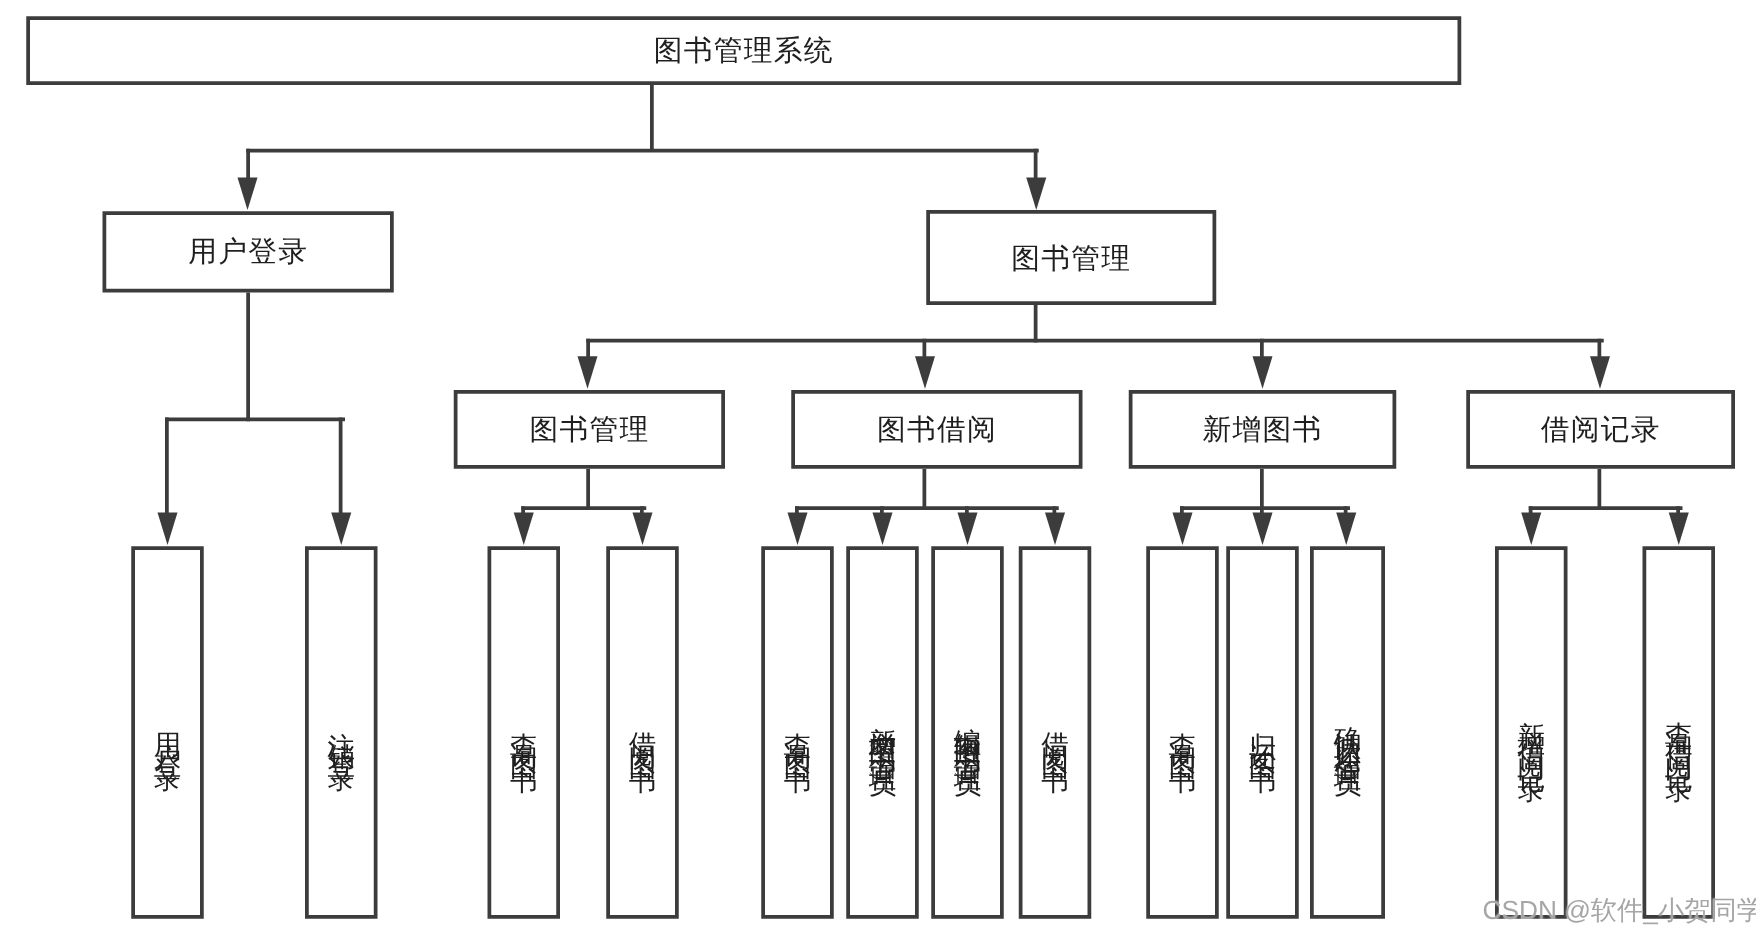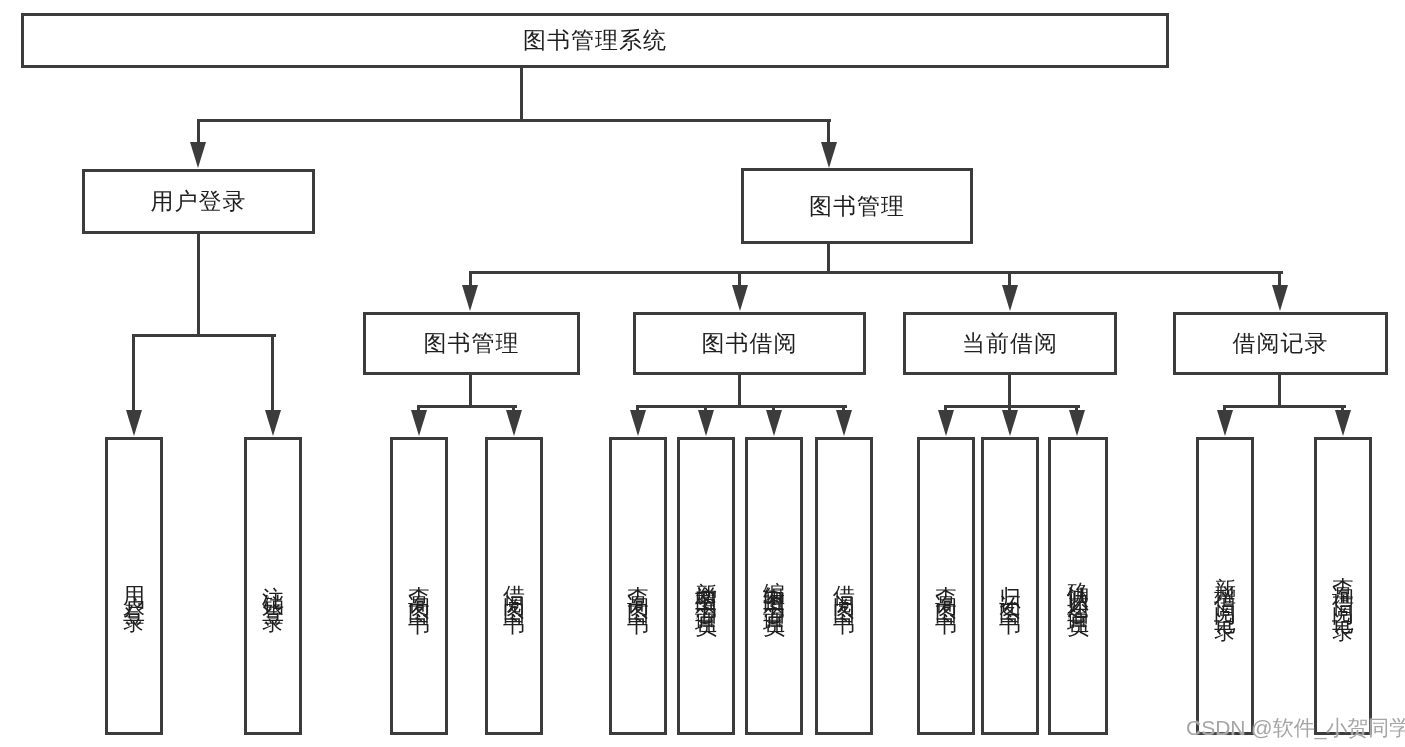--- a/index.html
+++ b/index.html
@@ -128,21 +128,21 @@
     <span class="lbl">图书管理</span>
   </div>
 
   <div class="box hbox" style="left:363px;top:312px;width:217px;height:63px">
     <span class="lbl">图书管理</span>
   </div>
   <div class="box hbox" style="left:633px;top:312px;width:233px;height:63px">
     <span class="lbl">图书借阅</span>
   </div>
   <div class="box hbox" style="left:903px;top:312px;width:214px;height:63px">
-    <span class="lbl">当前借阅</span>
+    <span class="lbl">新增图书</span>
   </div>
   <div class="box hbox" style="left:1173px;top:312px;width:215px;height:63px">
     <span class="lbl">借阅记录</span>
   </div>
 
   <div class="box vbox" style="left:105px;top:437px;width:58px;height:298px">
     <span class="lbl">用户登录</span>
   </div>
   <div class="box vbox" style="left:244px;top:437px;width:58px;height:298px">
     <span class="lbl">注销登录</span>

